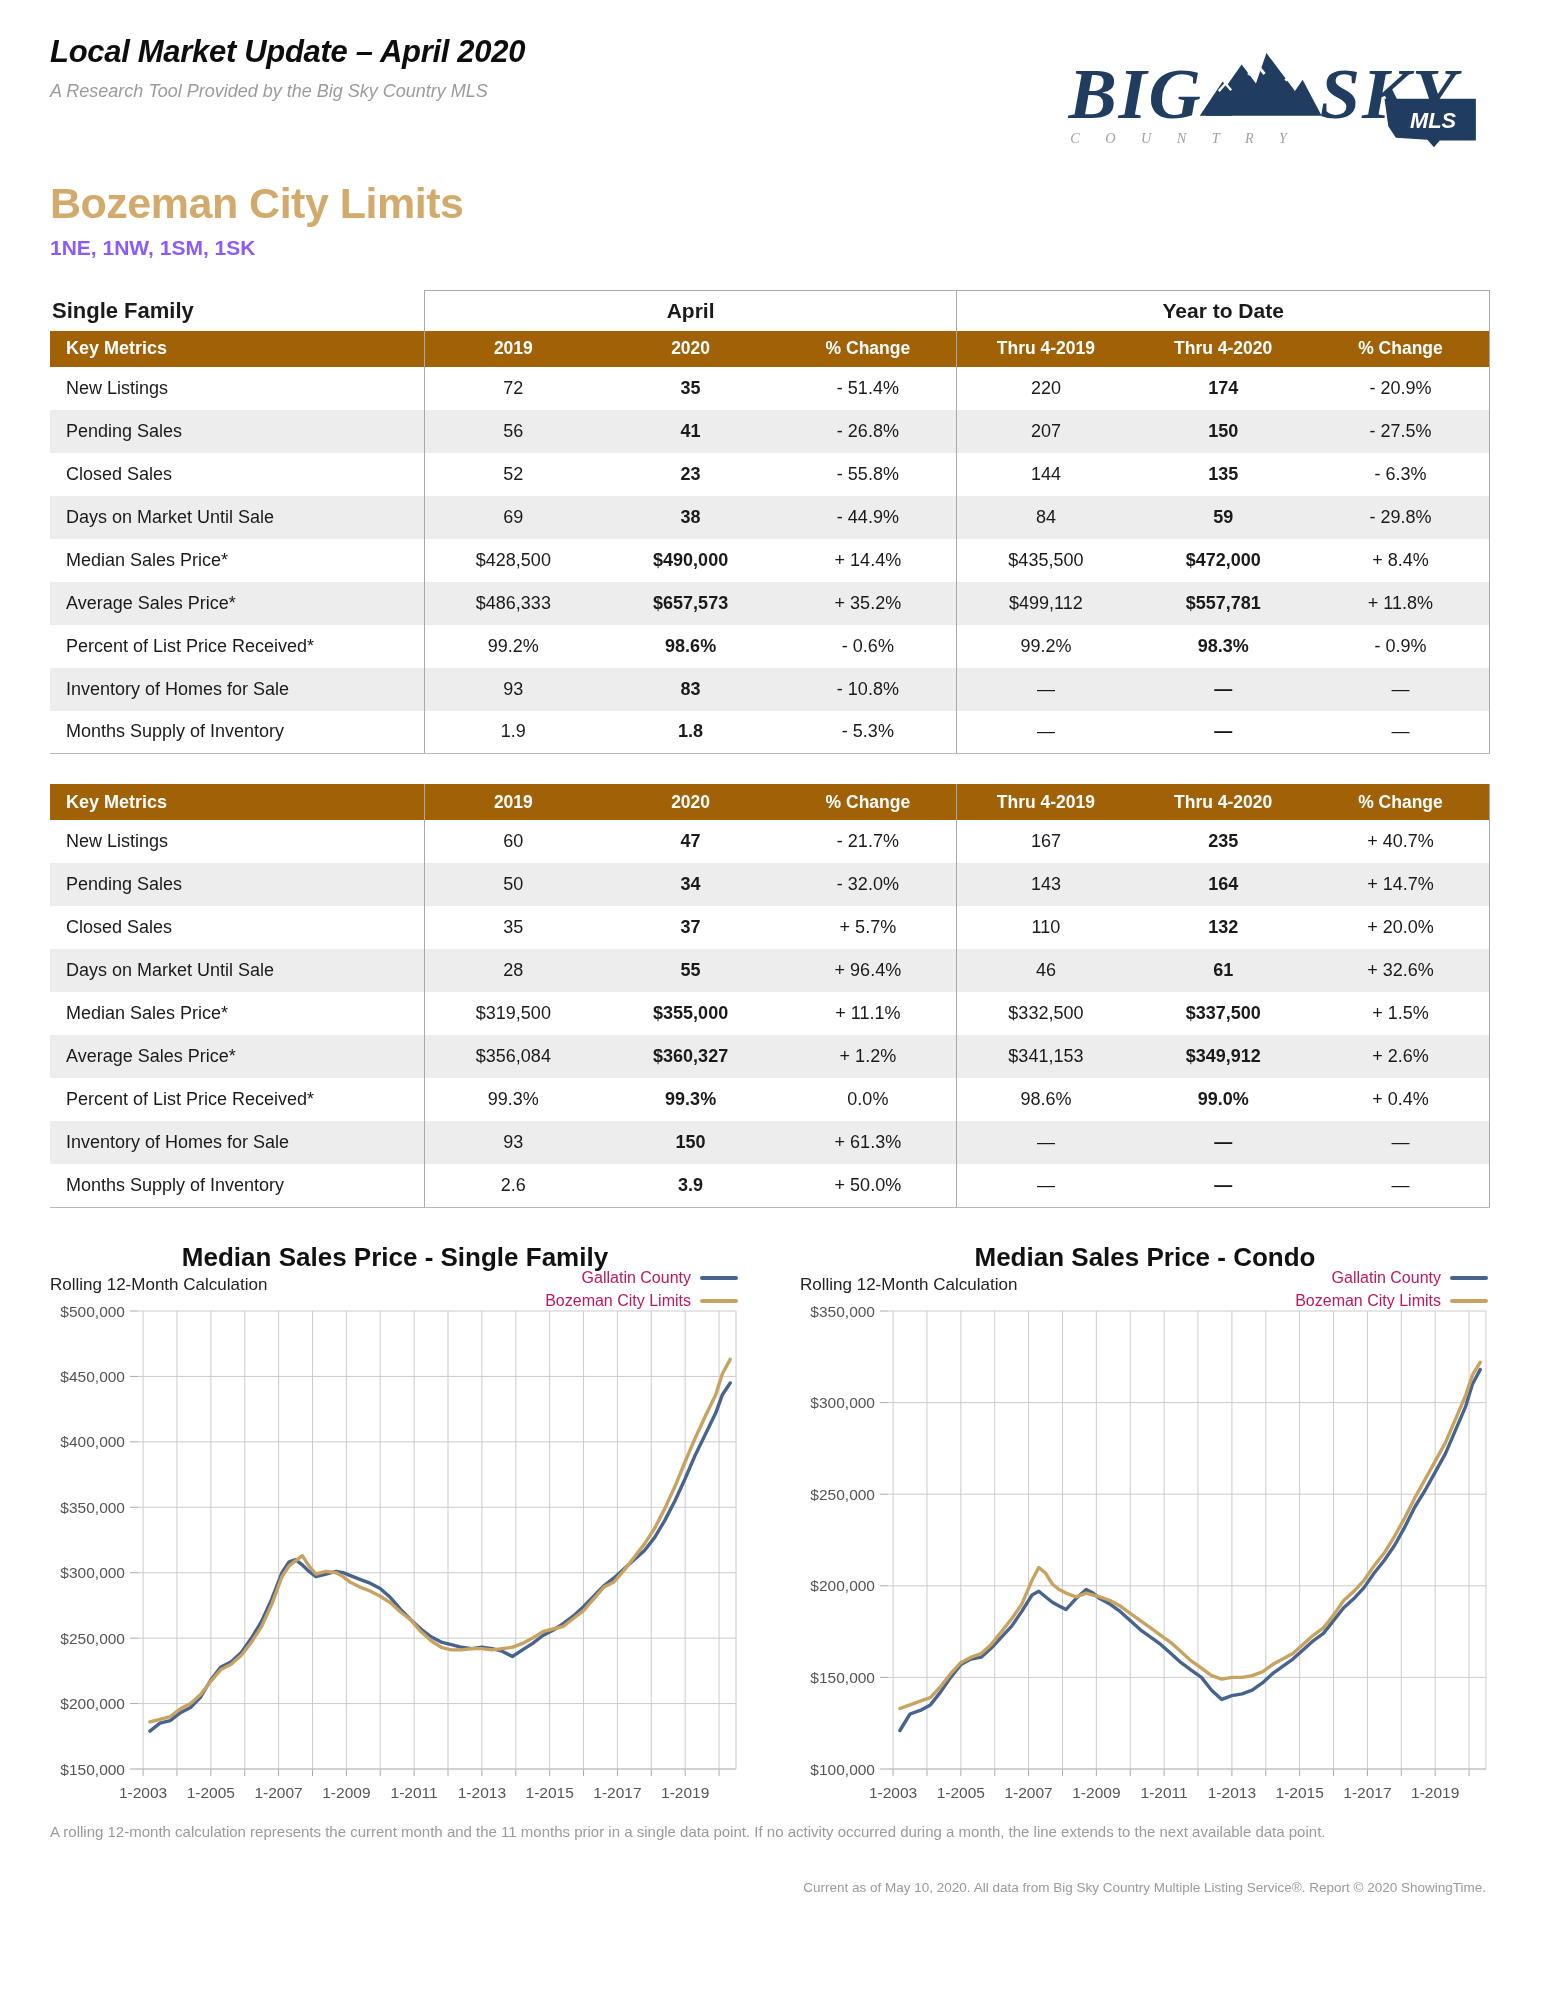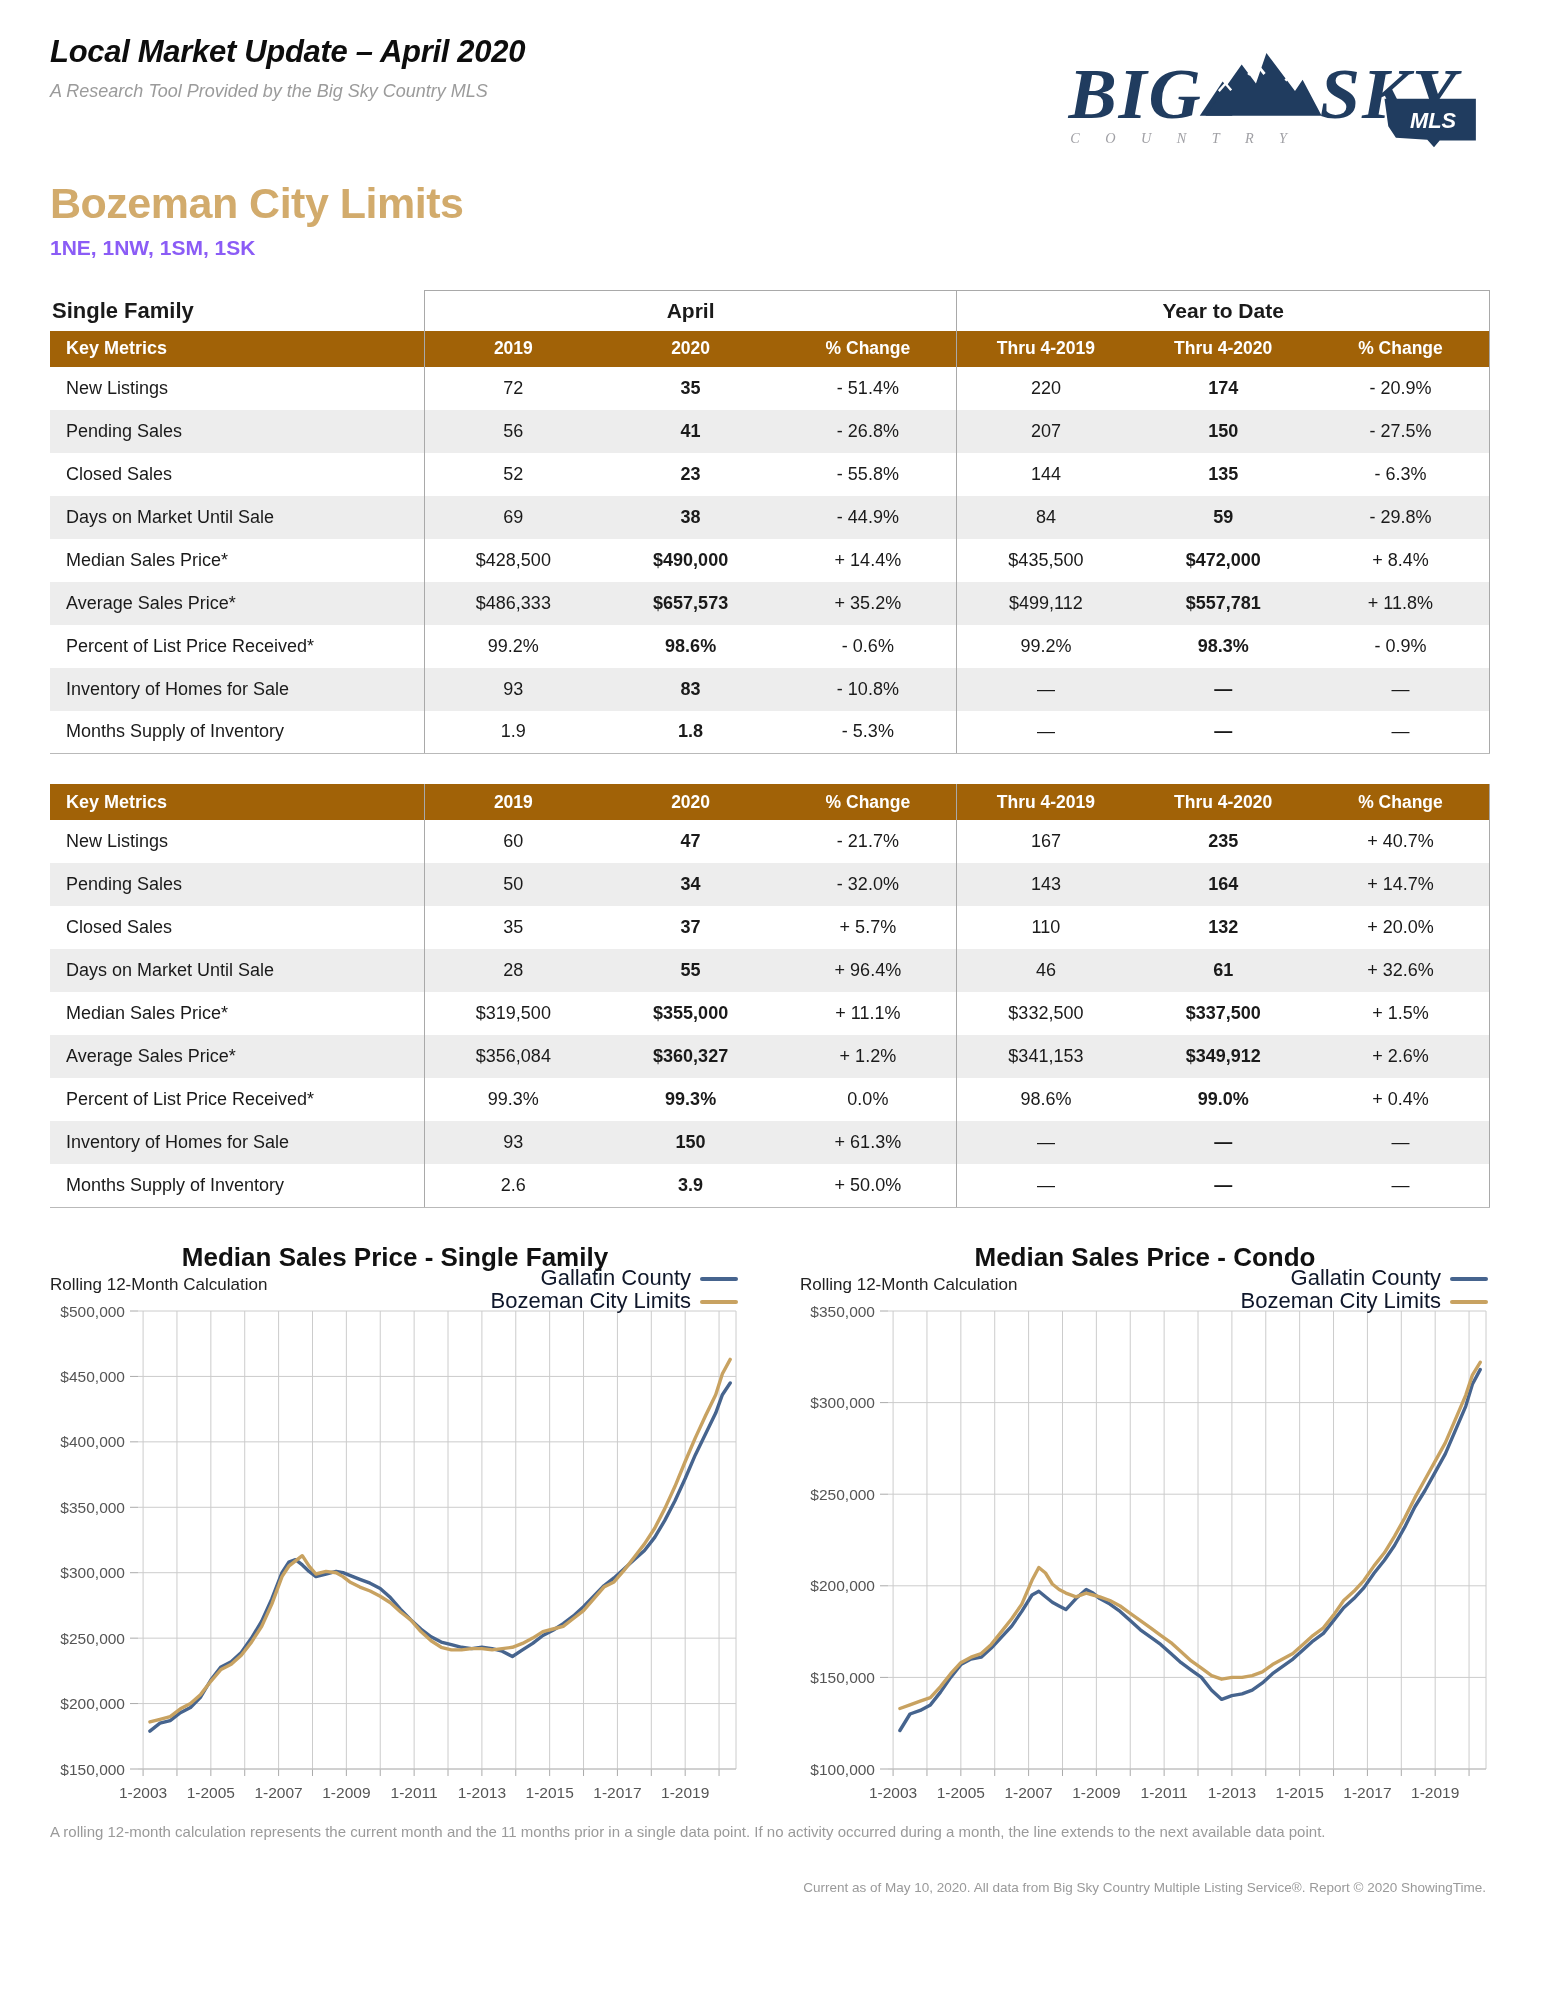--- a/index.html
+++ b/index.html
@@ -39,21 +39,21 @@
   td.emph { font-weight:bold; }
 
   .footnote { margin-top:12px; font-size:13.5px; color:#9a9a9a; }
 
   
   .charts { display:flex; justify-content:space-between; margin-top:34px; }
   .chart-block { width:690px; position:relative; }
   .chart-title { font-size:26px; font-weight:bold; color:#111;text-align:center; }
   .chart-sub { font-size:17px; color:#222; margin-top:2px; }
   .legend { position:absolute; right:2px; top:24px; text-align:right; }
-  .legend-row { font-size:22px; color:#0f172a; line-height:23px; white-space:nowrap; }
+  .legend-row { font-size:16px; color:#be185d; line-height:23px; white-space:nowrap; }
   .swatch { display:inline-block; width:38px; height:4px; border-radius:2px; margin-left:9px; vertical-align:middle; }
   .chart-svg { margin-top:4px; display:block; }
 
   .rolling-note { margin-top:12px; font-size:15px; color:#9a9a9a; }
   .footer { margin-top:40px; text-align:right; font-size:13.5px; color:#9a9a9a; padding-right:4px; }
 </style>
 </head>
 <body>
 
 <div class="page">

